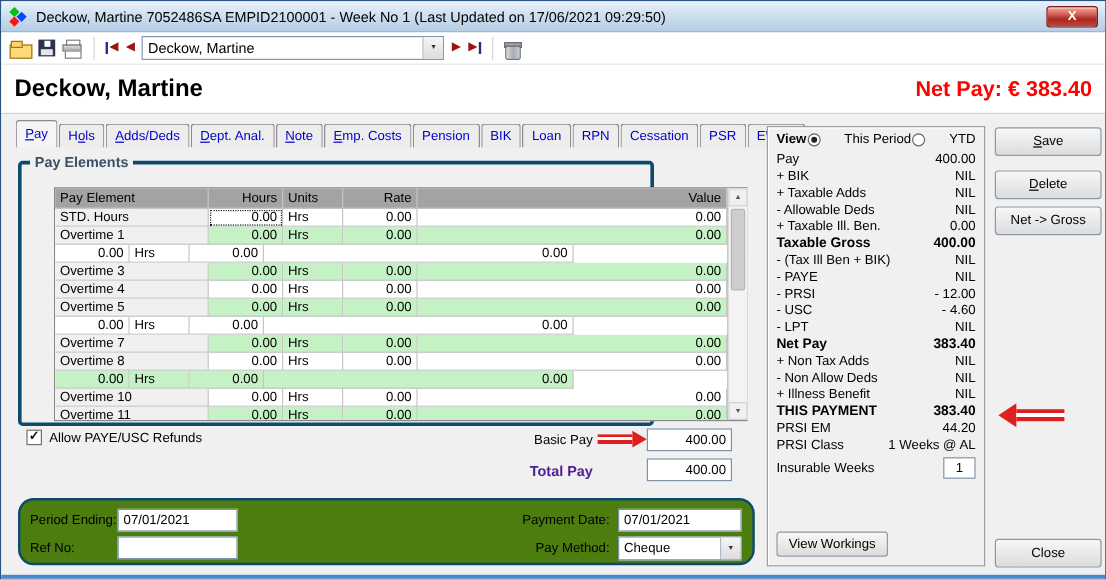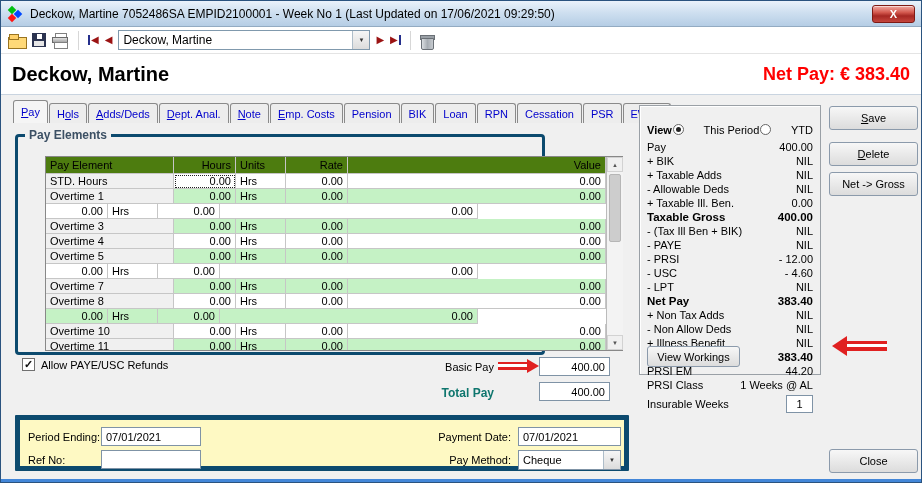--- a/index.html
+++ b/index.html
@@ -43,61 +43,61 @@
   
   .content{flex:1;position:relative;background:#f0f0f0;}
   .tabs{position:absolute;left:12px;top:5px;display:flex;align-items:flex-end;}
   .tab{height:20px;display:flex;align-items:center;padding:0 7px;margin-right:1px;border:1px solid #8a8a8a;border-bottom:none;border-radius:3px 3px 0 0;color:#0000cc;background:#ededed;white-space:nowrap;cursor:default;}
   .tab.active{height:23px;background:#f5f5f5;z-index:2;}
   
   .pay-elements{position:absolute;left:14px;top:33px;width:530px;height:227px;border:3px solid #0c4a6e;border-radius:4px;}
   .pay-elements legend{margin-left:7px;padding:0 4px;font-weight:bold;font-size:12px;color:#3c5064;}
   .grid{position:absolute;left:27px;top:14px;width:578px;border:1px solid #888;background:#fff;display:flex;}
   .grid-cols{width:560px;}
-  .g-header{display:flex;height:17px;background:#4d7c0f;}
+  .g-header{display:flex;height:17px;background:#a3a3a3;}
   .gc{padding:0 4px;display:flex;align-items:center;border-right:1px solid #c6c6c6;border-bottom:1px solid #c6c6c6;overflow:hidden;white-space:nowrap;}
   .c-name{width:128px;}
   .c-hours{width:62px;justify-content:flex-end;}
   .c-units{width:50px;}
   .c-rate{width:62px;justify-content:flex-end;}
   .c-value{width:258px;justify-content:flex-end;}
   .g-viewport{height:176px;overflow:hidden;}
   .g-row{display:flex;height:15px;background:#fff;}
   .g-row .c-name{background:#f0f0f0;}
   .g-row.green .gc:not(.c-name){background:#c5f2c5;}
   .focus-cell{outline:1px dotted #222;outline-offset:-2px;}
   .g-scroll{width:17px;background:#f3f3f3;border-left:1px solid #bbb;display:flex;flex-direction:column;align-items:center;}
   .sb-btn{width:16px;height:15px;background:#f0f0f0;border:1px solid #d2d2d2;font-size:6px;color:#555;display:flex;align-items:center;justify-content:center;}
   .sb-thumb{width:12px;height:68px;background:#cdcdcd;border:1px solid #b6b6b6;border-radius:2px;margin-top:2px;}
   .sb-spacer{flex:1;}
   
   .refunds{position:absolute;left:21px;top:263px;display:flex;align-items:center;gap:6px;}
   .checkbox{width:13px;height:13px;border:1px solid #707070;background:#fff;display:flex;align-items:center;justify-content:center;font-size:11px;line-height:11px;font-weight:bold;color:#111;}
   .lbl-basic{position:absolute;left:400px;top:266px;width:93px;text-align:right;}
-  .lbl-total{position:absolute;left:400px;top:291px;width:93px;text-align:right;color:#0f766e;font-weight:bold;font-size:12px;}
+  .lbl-total{position:absolute;left:400px;top:291px;width:93px;text-align:right;color:#4c1d95;font-weight:bold;font-size:12px;}
   .tb{border:1px solid #7f93a6;background:#fff;display:flex;align-items:center;justify-content:flex-end;padding:0 4px;}
   .tb-left{justify-content:flex-start;}
   .inp-basic{position:absolute;left:538px;top:262px;width:71px;height:19px;}
   .inp-total{position:absolute;left:538px;top:287px;width:71px;height:19px;}
   
-  .period-box{position:absolute;left:14px;top:320px;width:614px;height:56px;border:5px solid #0c4a6e;border-radius:1px;background:#fef9c3;}
+  .period-box{position:absolute;left:14px;top:320px;width:614px;height:56px;border:2px solid #0c4a6e;border-radius:13px;background:#4d7c0f;}
   .pb-lbl{position:absolute;white-space:nowrap;}
   .l-pe{left:8px;top:11px;}
   .l-rn{left:8px;top:34px;}
   .l-pd{left:398px;top:11px;width:93px;text-align:right;}
   .l-pm{left:398px;top:34px;width:93px;text-align:right;}
   .i-pe{position:absolute;left:81px;top:7px;width:100px;height:19px;}
   .i-rn{position:absolute;left:81px;top:30px;width:100px;height:19px;}
   .i-pd{position:absolute;left:498px;top:7px;width:103px;height:19px;}
   .i-pm{position:absolute;left:498px;top:30px;width:103px;height:20px;padding:0;padding-left:4px;justify-content:space-between;}
   
-  .summary{position:absolute;left:638px;top:10px;width:182px;height:270px;border:1px solid #9aa0a6;background:#f0f0f0;padding:16px 7px;box-shadow:inset 1px 1px 0 #fff;}
+  .summary{position:absolute;left:638px;top:10px;width:182px;height:367px;border:1px solid #9aa0a6;background:#f0f0f0;padding:2px 7px;box-shadow:inset 1px 1px 0 #fff;}
   .view-row{display:flex;align-items:center;justify-content:space-between;height:16px;margin-bottom:2px;}
   .view-label{font-weight:bold;}
-  .radio-item{display:flex;align-items:flex-start;gap:20px;}
+  .radio-item{display:flex;align-items:flex-end;gap:20px;}
   .radio{width:11px;height:11px;border:1px solid #666;border-radius:50%;background:#fff;position:relative;flex:0 0 11px;}
   .radio.sel::after{content:"";position:absolute;left:2px;top:2px;width:5px;height:5px;border-radius:50%;background:#222;}
   .sum-row{display:flex;justify-content:space-between;align-items:center;height:14px;}
   .sum-row.bold{font-weight:bold;font-size:11.5px;}
   .iw-row{display:flex;justify-content:space-between;align-items:center;height:20px;margin-top:2px;}
   .iw-input{width:27px;height:18px;border:1px solid #7f93a6;background:#fff;display:flex;align-items:center;justify-content:center;}
   .btn{background:linear-gradient(180deg,#f7f7f7,#ebebeb 45%,#dcdcdc);border:1px solid #8b9aab;border-radius:3px;display:flex;align-items:center;justify-content:center;cursor:default;}
   .btn-workings{position:absolute;left:7px;bottom:7px;width:93px;height:21px;}
   .btn-save{position:absolute;left:828px;top:11px;width:89px;height:24px;}
   .btn-delete{position:absolute;left:828px;top:47px;width:89px;height:24px;}

